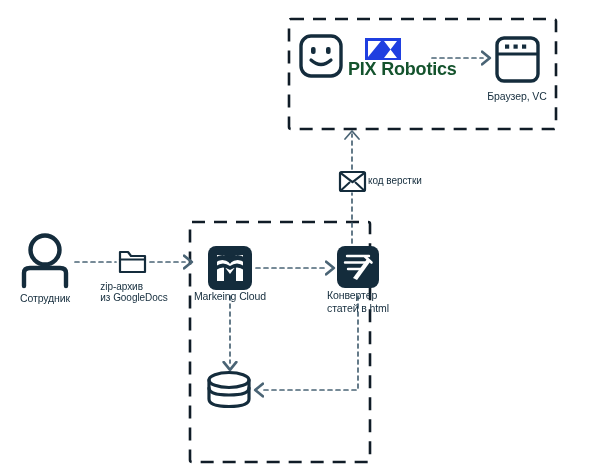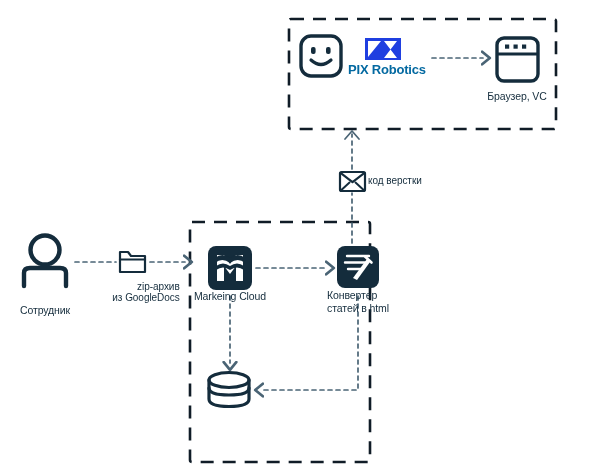--- a/index.html
+++ b/index.html
@@ -37,26 +37,26 @@
   .node-label.center { transform: translateX(-50%); }
   .node-label.left { text-align: left; }
   .edge-label {
     position: absolute;
     color: #142c3c;
     font-size: 10px;
     line-height: 11px;
     white-space: pre-line;
     letter-spacing: -0.05px;
   }
-  .edge-label.center { text-align: right; transform: translateX(-50%); margin-left: 12px; }
+  .edge-label.center { text-align: left; transform: translateX(-50%); }
   .edge-label.left { text-align: left; }
   .brand-label {
     position: absolute;
-    color: #0369a1;
-    font-size: 13px;
+    color: #14532d;
+    font-size: 18px;
     font-weight: bold;
     line-height: 15px;
     letter-spacing: -0.2px;
     white-space: nowrap;
   }
 </style>
 </head>
 <body>
 
 <div id="diagram-root">
@@ -146,21 +146,21 @@
     <g fill="none" stroke="#142c3c" stroke-width="3.2" stroke-linecap="round" stroke-linejoin="round">
       <ellipse cx="229" cy="380" rx="20" ry="7.5"></ellipse>
       <path d="M209,380 L209,399 Q209,406.5 229,406.5 Q249,406.5 249,399 L249,380"></path>
       <path d="M209,388 Q209,395 229,395 Q249,395 249,388"></path>
     </g>
 
   </svg>
 
   <div class="layer" id="label-layer">
 
-    <div class="node-label center" style="left:45px; top:304px;">Сотрудник</div>
+    <div class="node-label center" style="left:45px; top:292px;">Сотрудник</div>
 
 
     <div class="node-label center" style="left:517px; top:90px;">Браузер, VC</div>
 
     <div class="node-label center" style="left:230px; top:290px;">Markeing Cloud</div>
 
     <div class="node-label center" style="left:358px; top:289px;">Конвертер
 статей в html</div>
 
 

